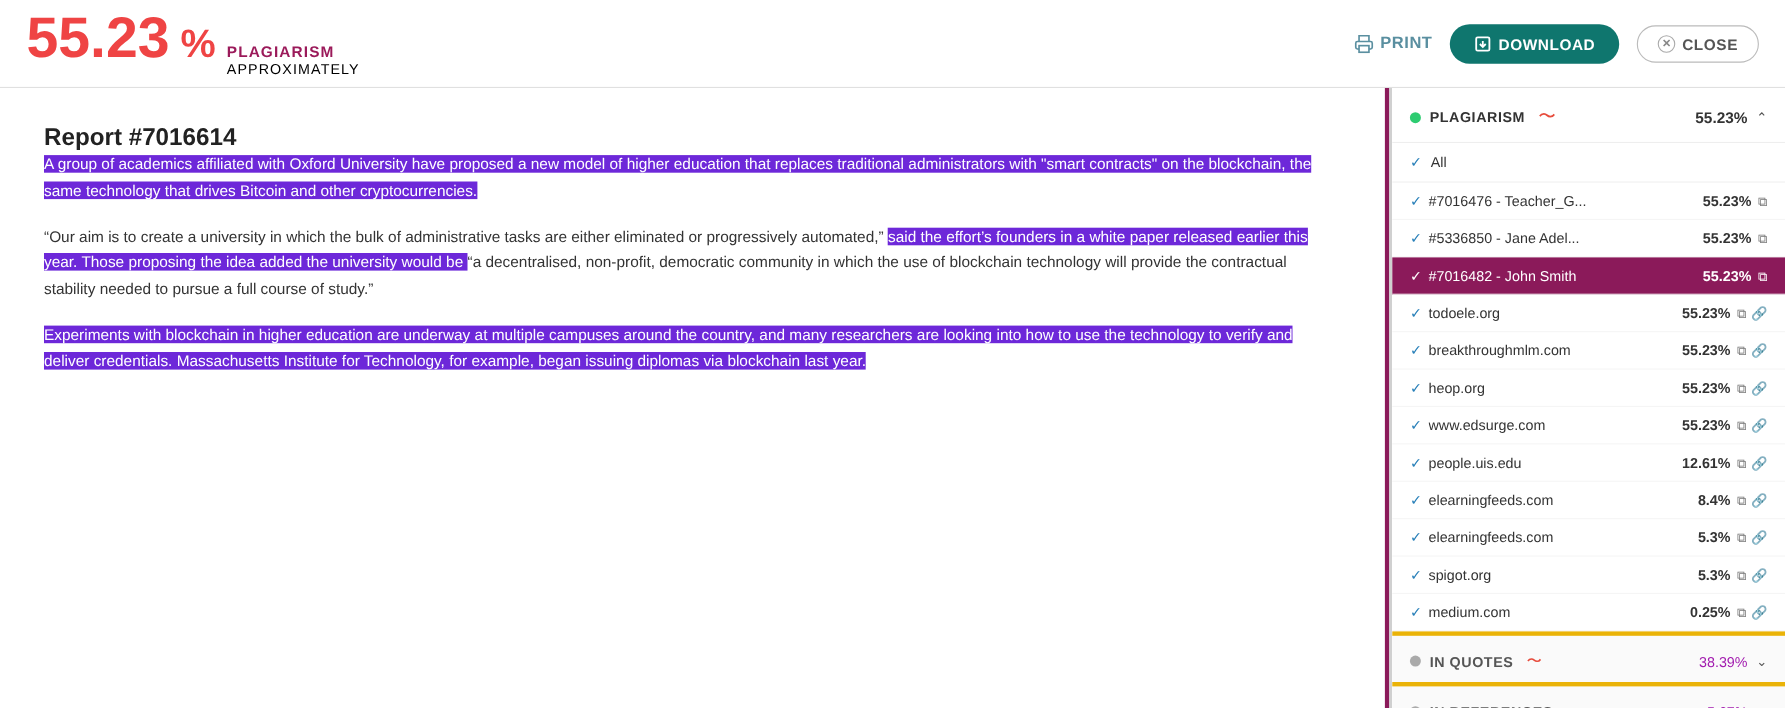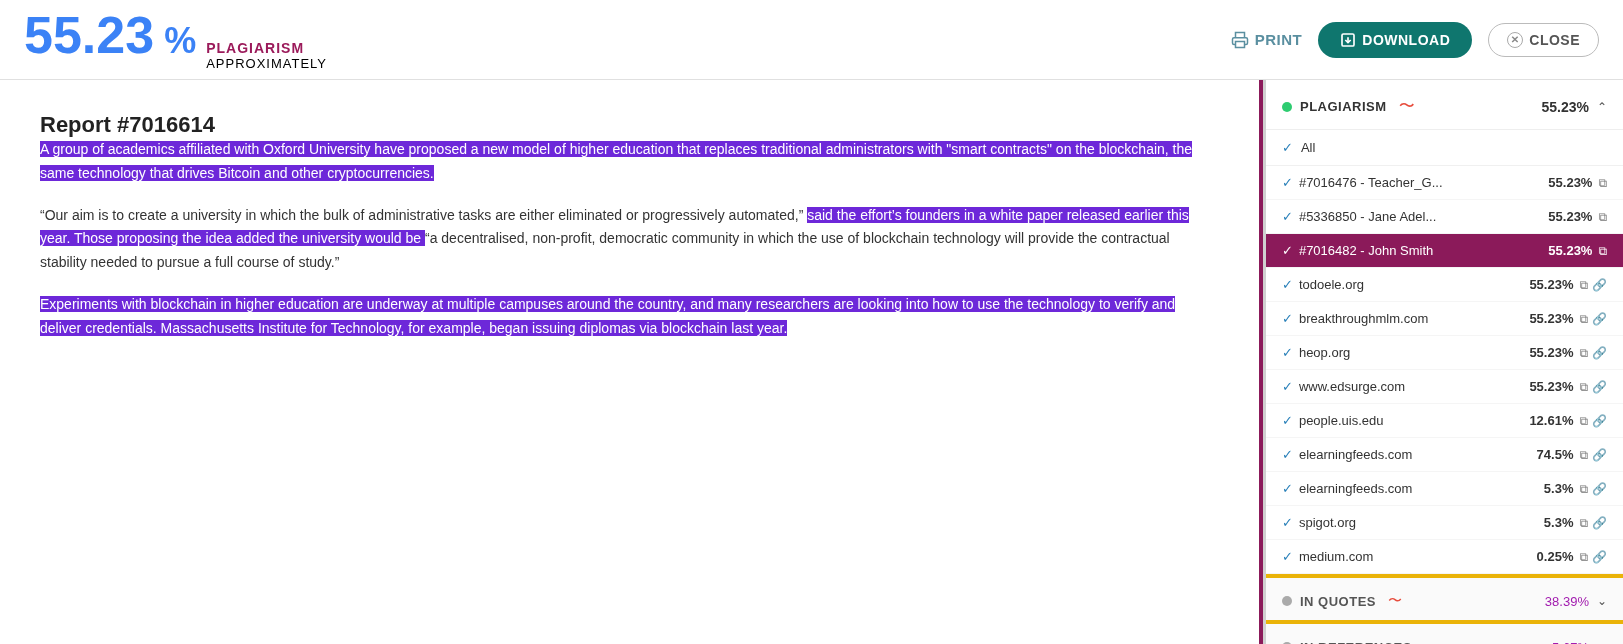--- a/index.html
+++ b/index.html
@@ -16,21 +16,21 @@
       flex-shrink: 0;
     }
     .plagiarism-score {
       display: flex;
       align-items: baseline;
       gap: 10px;
     }
     .score-number {
       font-size: 52px;
       font-weight: bold;
-      color: #3b82f6;
+      color: #ef4444;
       line-height: 1;
     }
     .score-label {
       display: flex;
       flex-direction: column;
     }
     .score-label .label-top {
       font-size: 14px;
       font-weight: bold;
       color: #9b1a5a;
@@ -433,21 +433,21 @@
       <span class="row-pct">12.61%</span>
       <div class="row-icons">
         <span class="ext-icon">⧉</span>
         <span class="link-icon">🔗</span>
       </div>
     </div>
 
     <div class="sidebar-row">
       <span class="check-icon">✓</span>
       <span class="row-name">elearningfeeds.com</span>
-      <span class="row-pct">74.5%</span>
+      <span class="row-pct">8.4%</span>
       <div class="row-icons">
         <span class="ext-icon">⧉</span>
         <span class="link-icon">🔗</span>
       </div>
     </div>
 
     <div class="sidebar-row">
       <span class="check-icon">✓</span>
       <span class="row-name">elearningfeeds.com</span>
       <span class="row-pct">5.3%</span>

